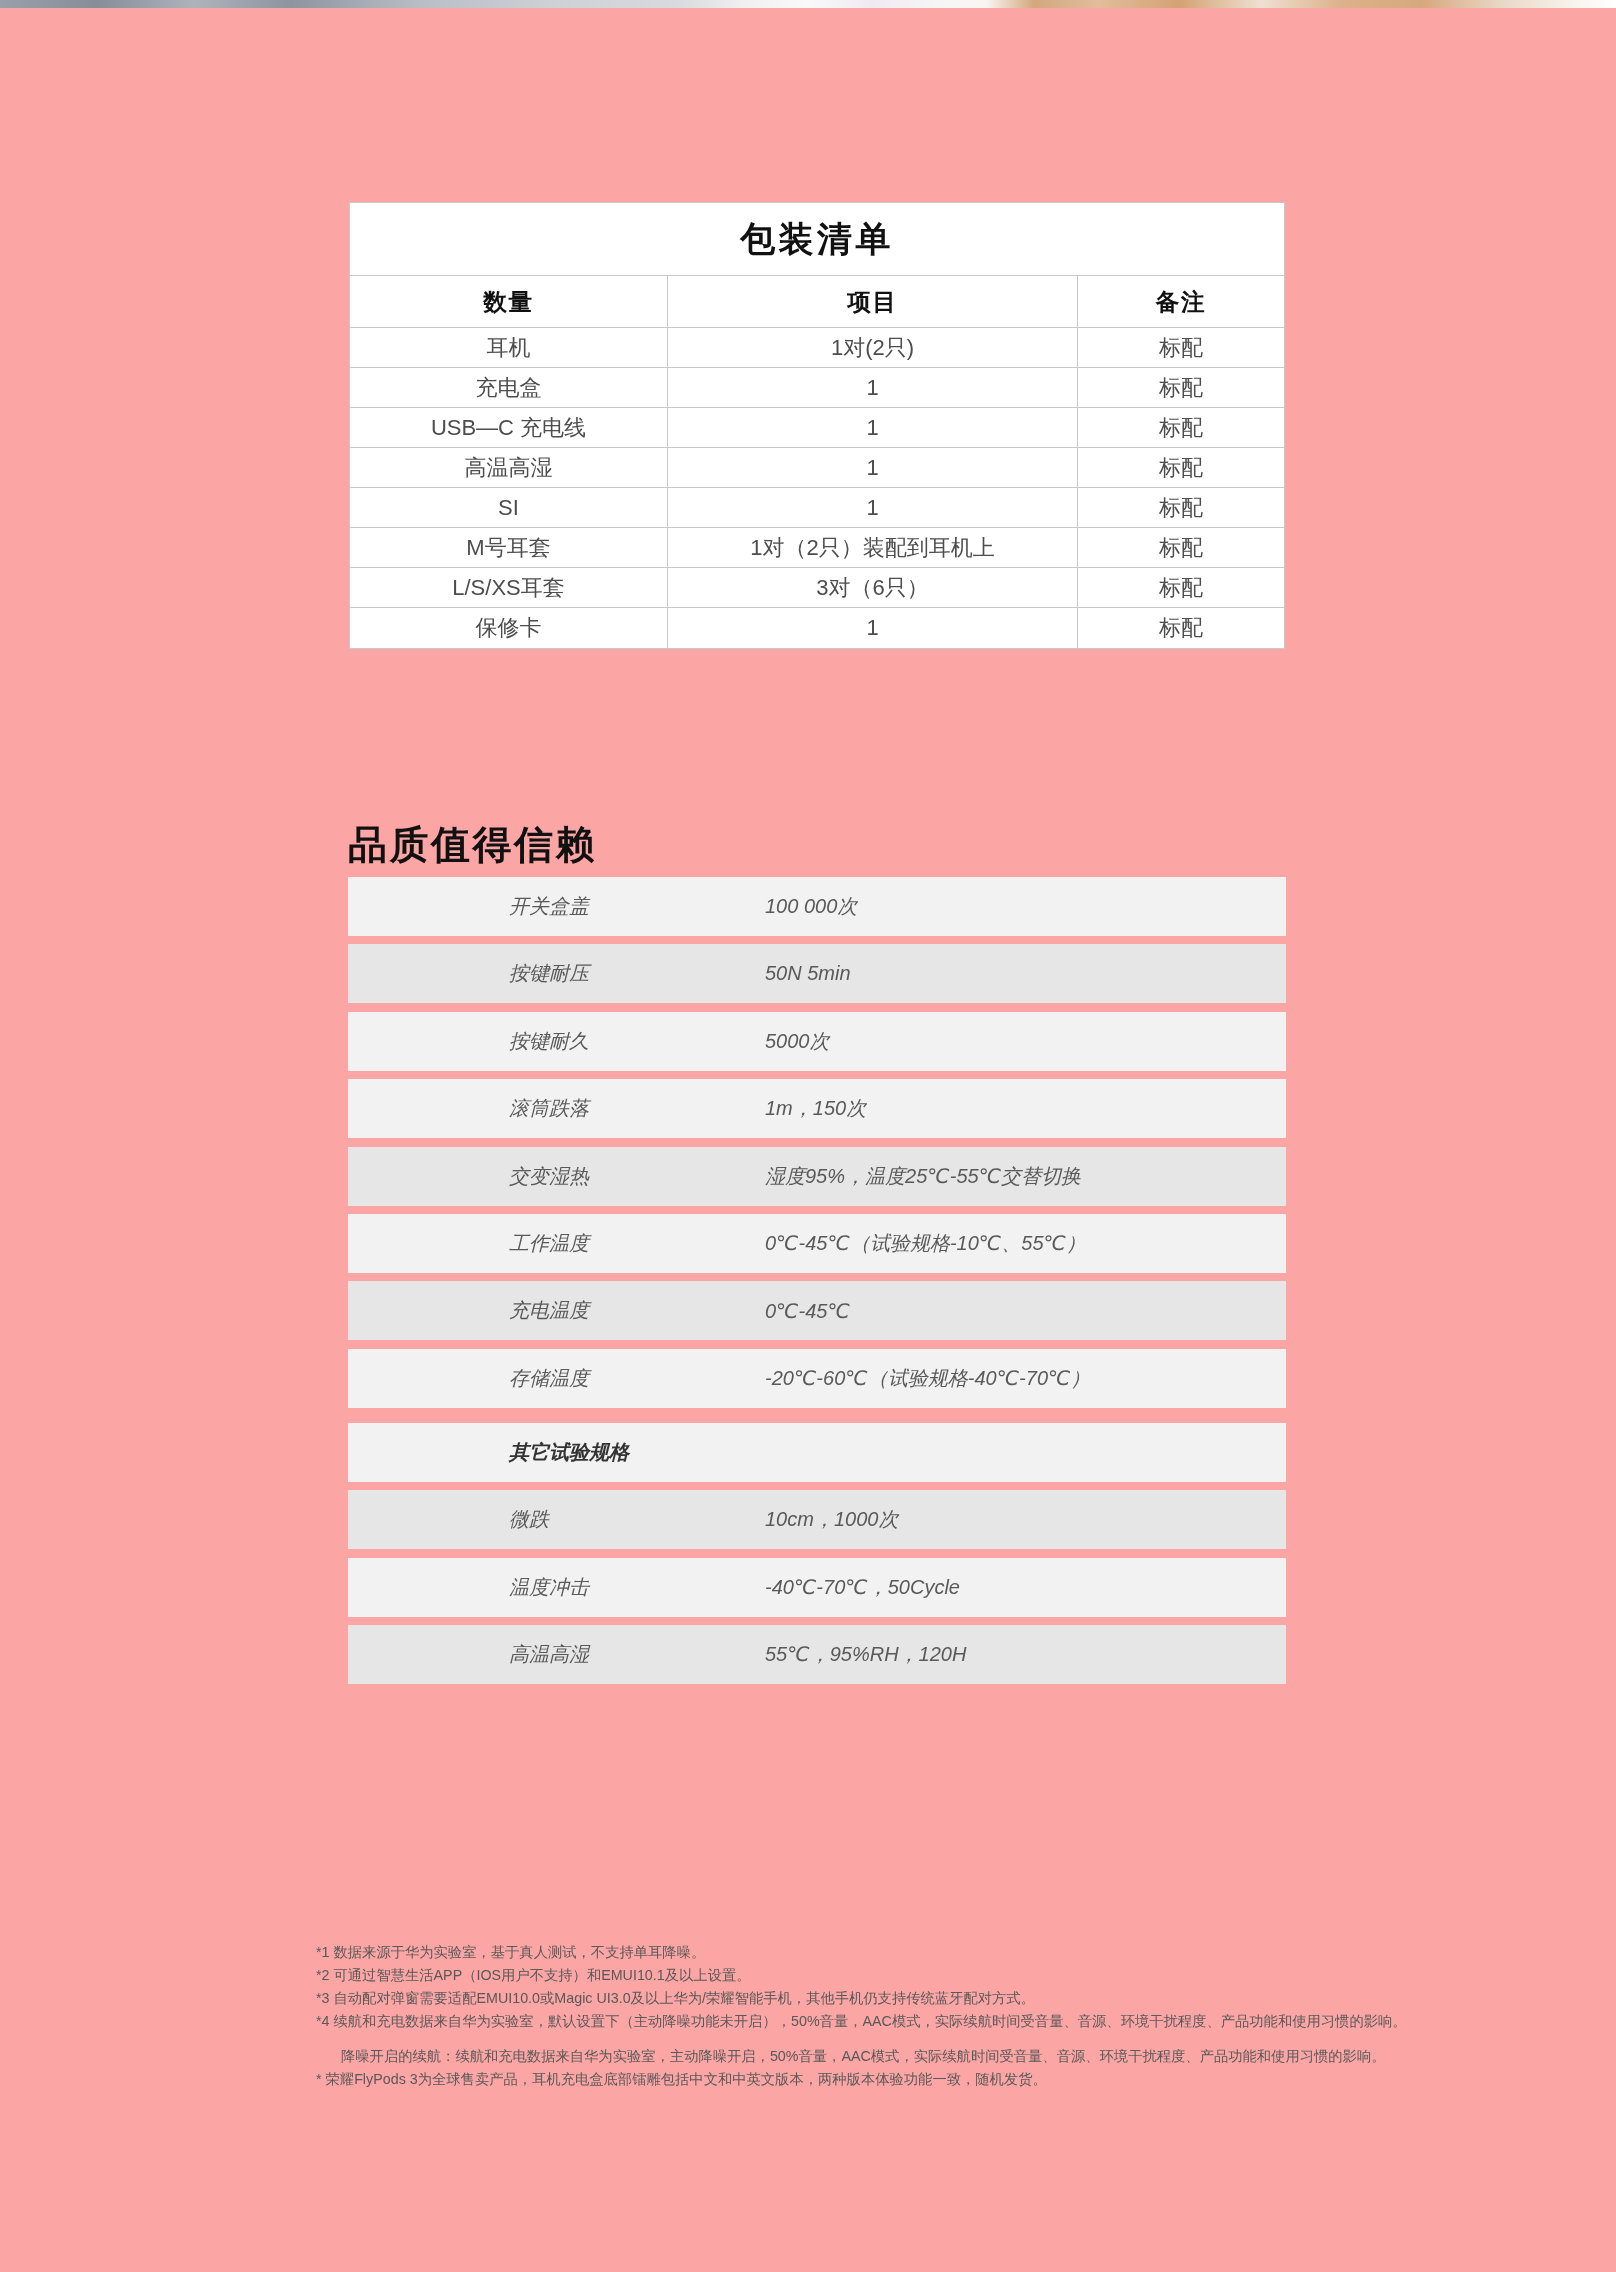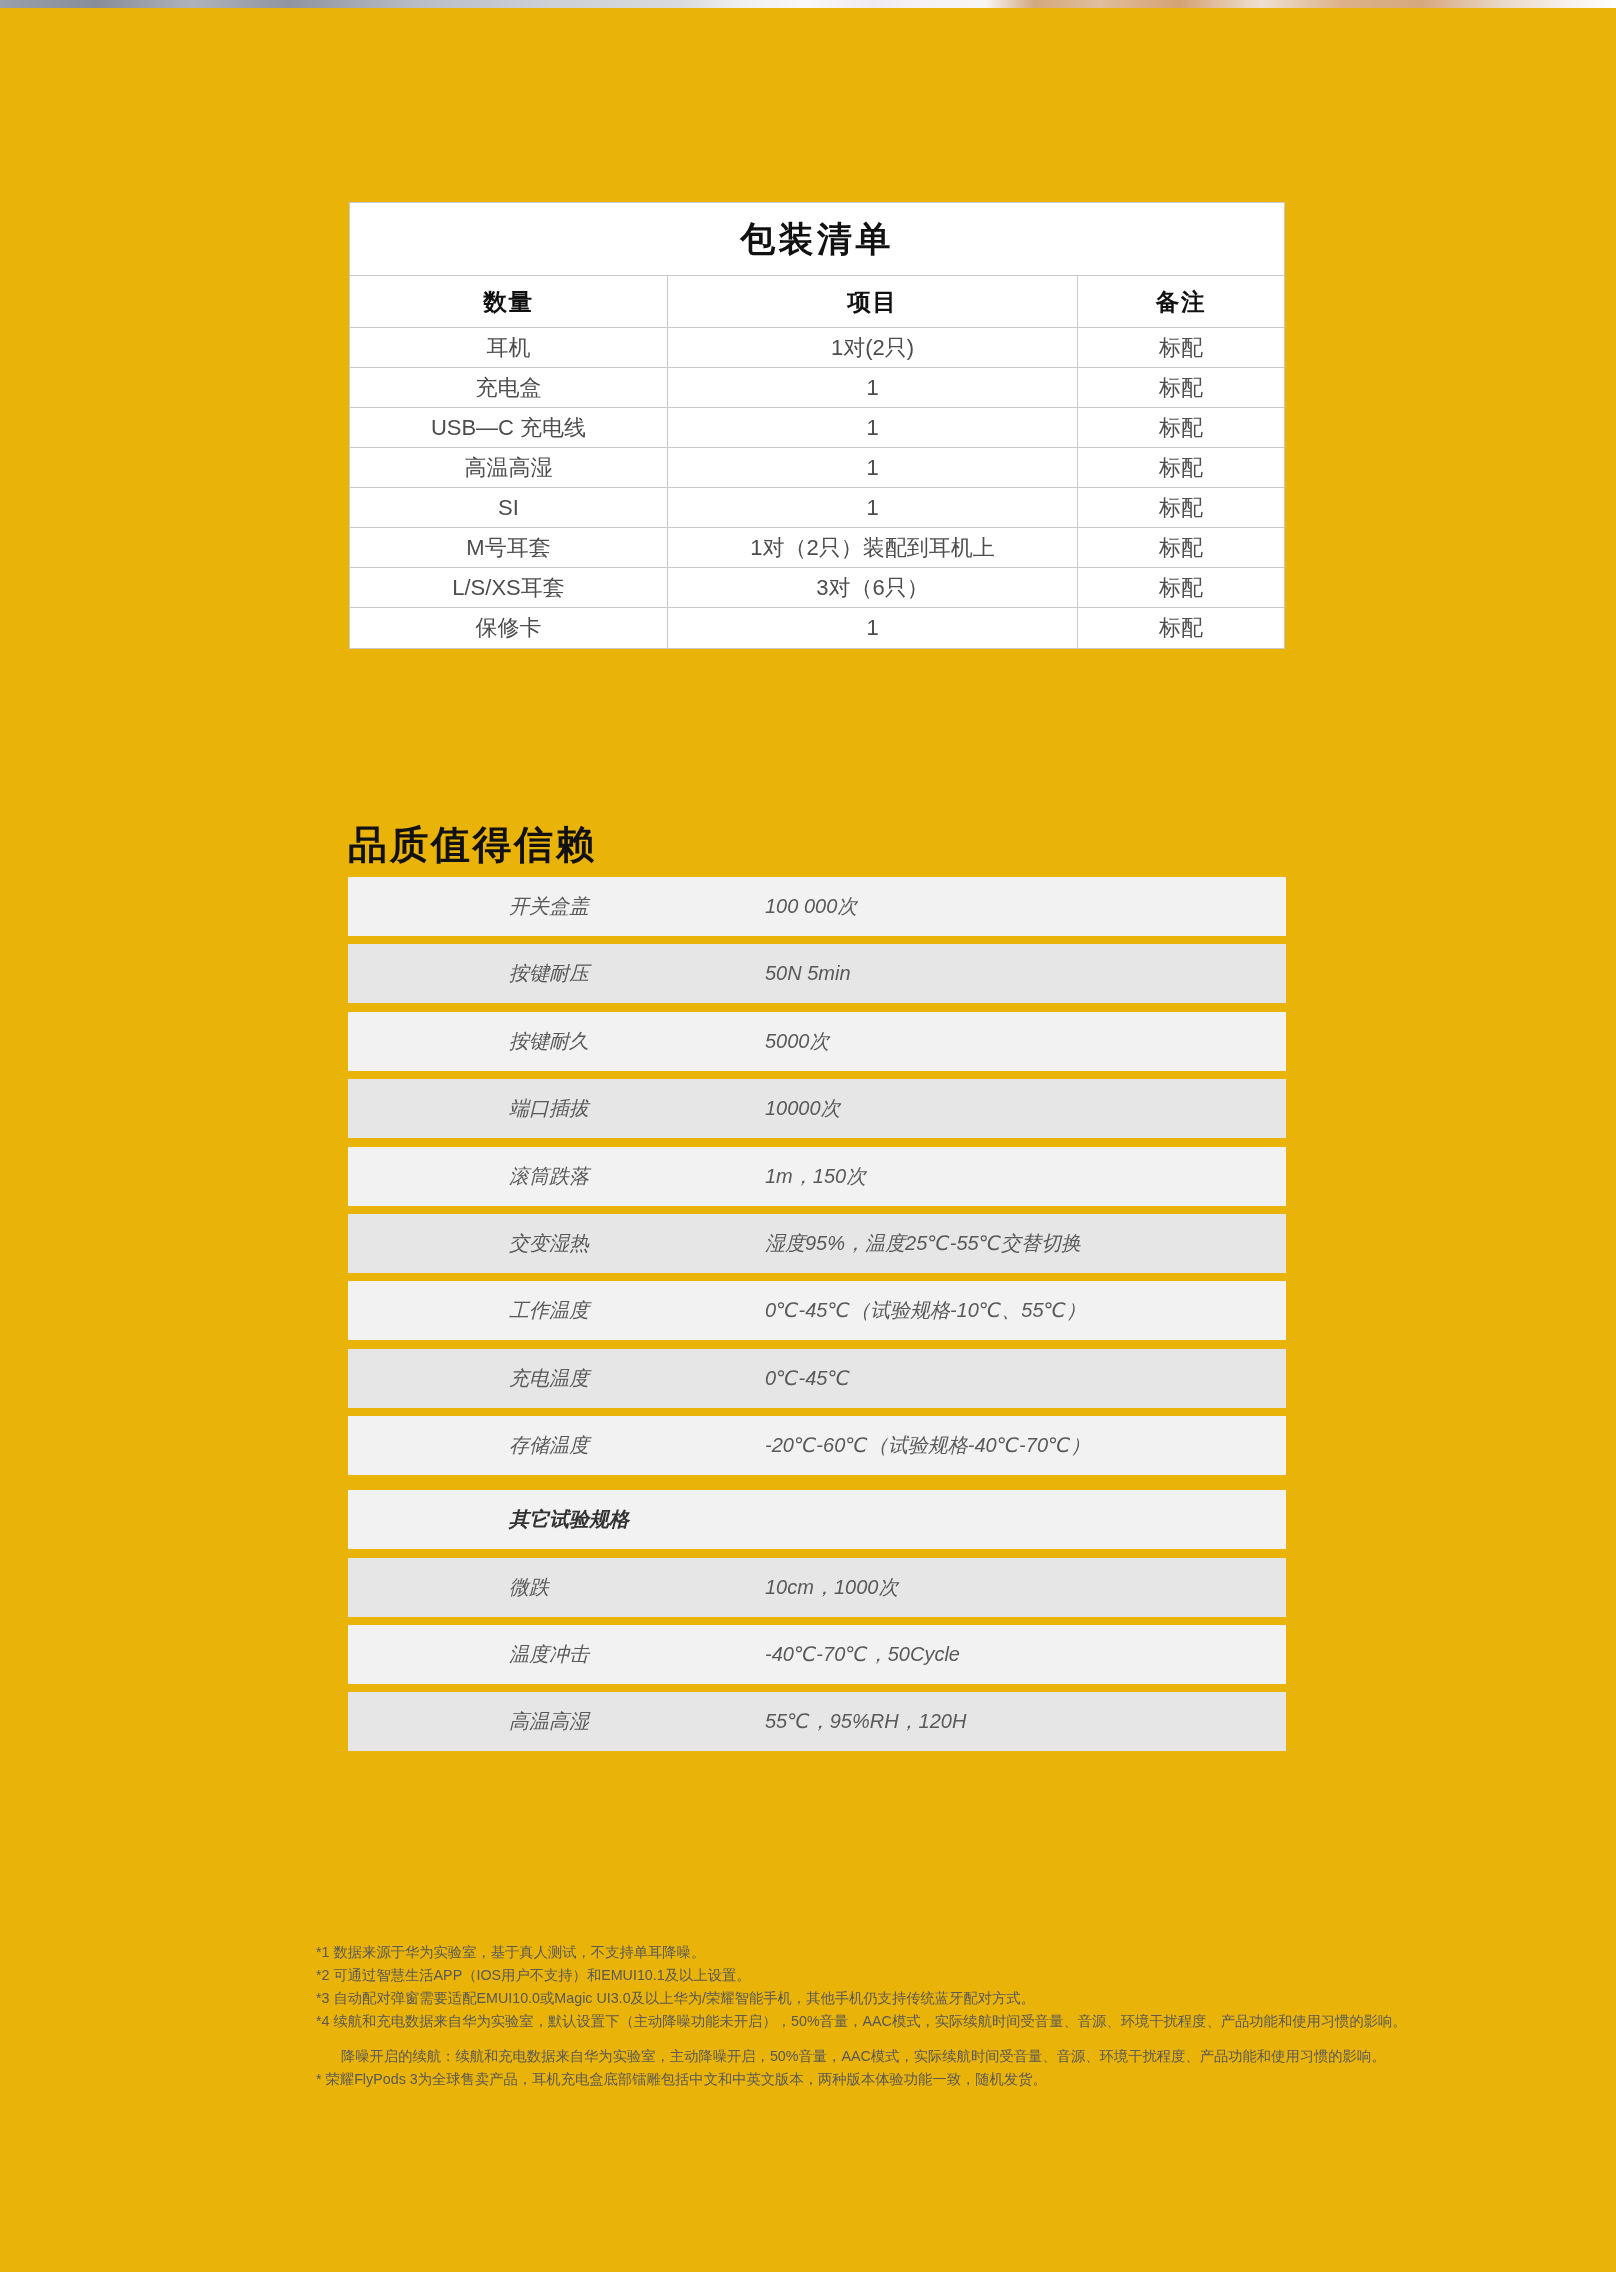--- a/index.html
+++ b/index.html
@@ -1,20 +1,20 @@
 <!DOCTYPE html>
 <html style="font-size:13.5px"><head>
 <meta charset="utf-8">
 <style>
   html,body{margin:0;padding:0;background:#ffffff;}
   .page{
     position:relative;
     width:1616px;
     height:2273px;
-    background:#eab308;
+    background:#fca5a5;
     font-family:"Liberation Sans","DejaVu Sans",sans-serif;
     overflow:hidden;
   }
   
   .photo-strip{
     position:absolute;left:0;top:0;width:1616px;height:7.6px;
     background:linear-gradient(to right,
       #9aa0ab 0%,#878d99 6%,#aeb3bb 12%,#8e94a0 18%,#b9bec5 26%,
       #cdd0d5 34%,#d8dadd 42%,#f1f0f1 46%,#faf8f9 50%,#efeaf0 54%,
       #f7f4f6 58%,#f9f5f2 61%,#d2a87e 64%,#e0bd9c 68%,#d4a273 73%,
@@ -148,24 +148,20 @@
         <span class="qvalue">100 000次</span>
       </div>
       <div class="qrow dark">
         <span class="qlabel">按键耐压</span>
         <span class="qvalue">50N 5min</span>
       </div>
       <div class="qrow light">
         <span class="qlabel">按键耐久</span>
         <span class="qvalue">5000次</span>
       </div>
-      <div class="qrow dark">
-        <span class="qlabel">端口插拔</span>
-        <span class="qvalue">10000次</span>
-      </div>
       <div class="qrow light">
         <span class="qlabel">滚筒跌落</span>
         <span class="qvalue">1m，150次</span>
       </div>
       <div class="qrow dark">
         <span class="qlabel">交变湿热</span>
         <span class="qvalue">湿度95%，温度25℃-55℃交替切换</span>
       </div>
       <div class="qrow light">
         <span class="qlabel">工作温度</span>

